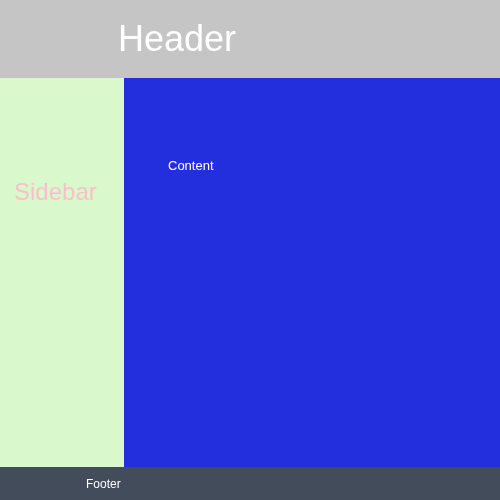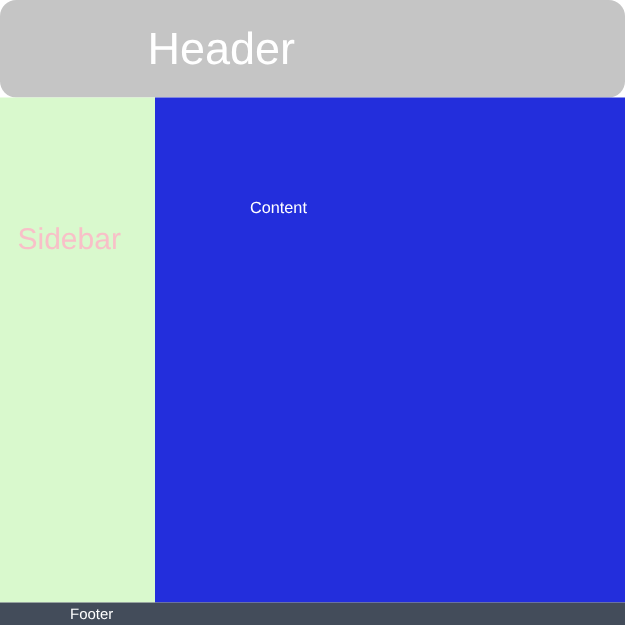--- a/index.html
+++ b/index.html
@@ -12,21 +12,20 @@
     }
     .header {
       background: #c5c5c5;
       height: 78px;
       color: #ffffff;
       font-size: 36px;
       font-weight: 400;
       padding-left: 118px;
       display: flex;
       align-items: center;
-      border-radius: 13px;
     }
     .middle {
       flex: 1;
       display: flex;
       min-height: 0;
     }
     .sidebar {
       width: 124px;
       background: #d9f9cd;
       color: #f8c0c8;
@@ -34,30 +33,30 @@
       font-weight: 400;
       padding-top: 100px;
       padding-left: 14px;
     }
     .content {
       flex: 1;
       background: #232edc;
       color: #ffffff;
       font-size: 13px;
       padding-top: 80px;
-      padding-left: 76px;
+      padding-left: 44px;
     }
     .footer {
       background: #434c5a;
-      height: 18px;
+      height: 33px;
       color: #ffffff;
       font-size: 12px;
       display: flex;
       align-items: center;
-      padding-left: 56px;
+      padding-left: 86px;
     }
   </style>
 </head>
 <body>
 
 <div class="header">
   <span>Header</span>
 </div>
 
 <div class="middle">

